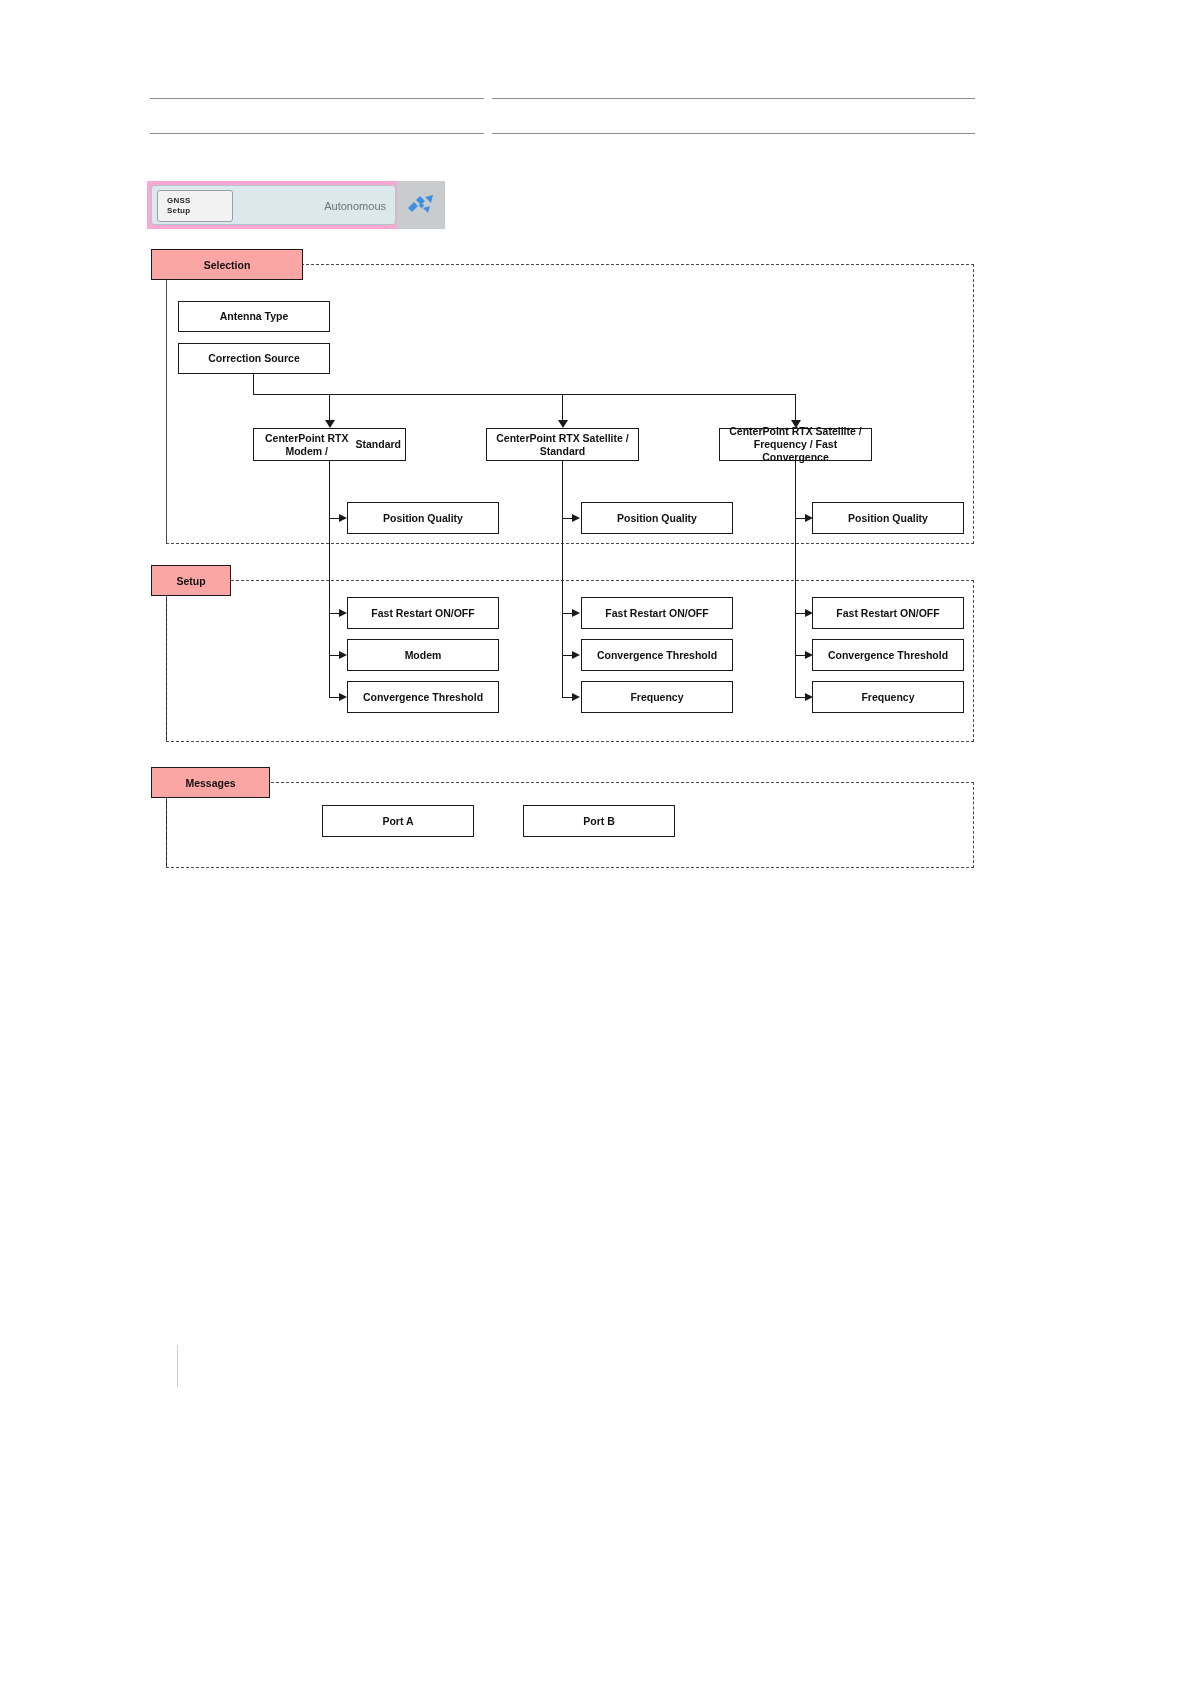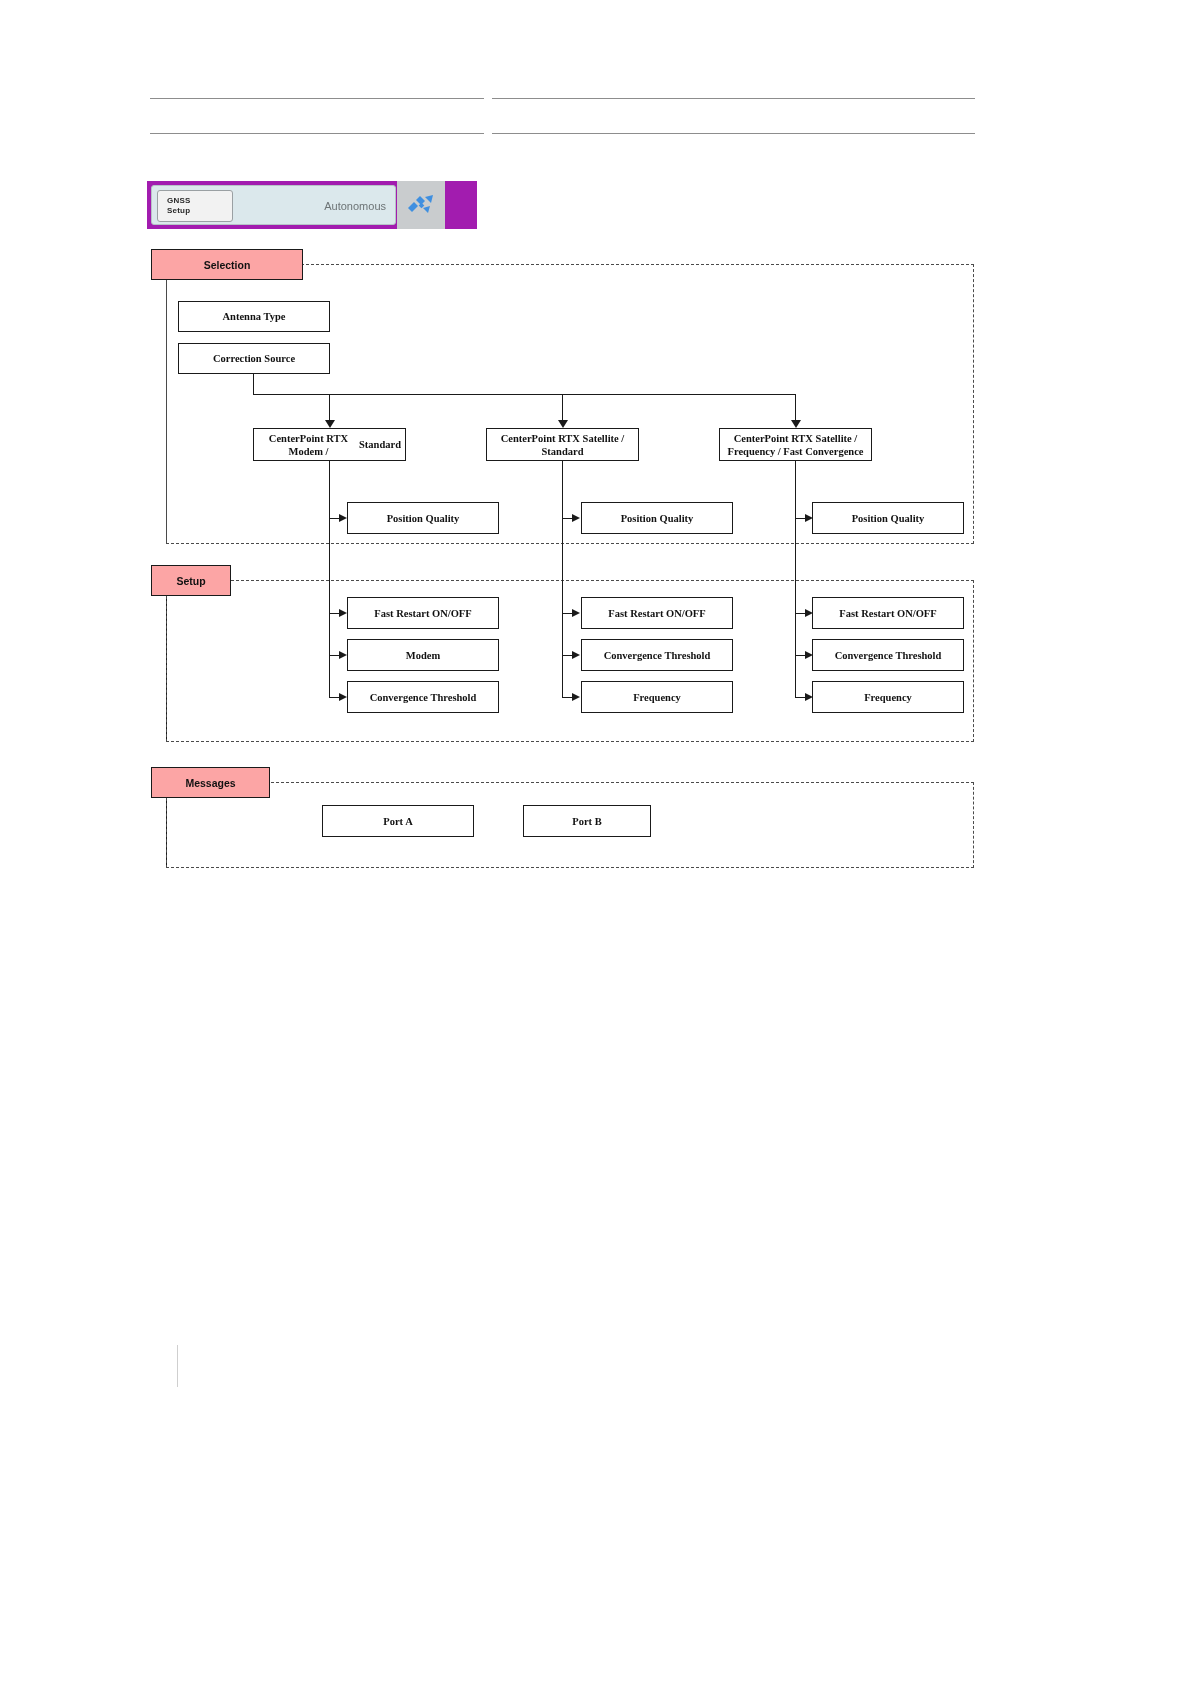--- a/index.html
+++ b/index.html
@@ -3,22 +3,22 @@
 <meta charset="utf-8">
 <style>
   html,body{margin:0;padding:0;background:#9a9a9a;}
   body{font-family:"Liberation Sans", sans-serif;}
   .page{position:relative;width:1190px;height:1683px;background:#ffffff;overflow:hidden;}
 
   
   .hrule{position:absolute;height:0;border-top:1px solid #8d8d8d;}
 
   
-  .gnss-bar{position:absolute;left:147px;top:181px;width:330px;height:48px;
-            background:#a21caf;box-sizing:border-box;}
+  .gnss-bar{position:absolute;left:147px;top:181px;width:298px;height:48px;
+            background:#f9a8d4;box-sizing:border-box;}
   .gnss-inner{position:absolute;left:4px;top:4px;width:245px;height:40px;
               background:#dbe8ec;border:1px solid #b6c3c7;border-radius:3px;box-sizing:border-box;}
   .gnss-btn{position:absolute;left:5px;top:4px;width:76px;height:32px;
             background:#f2f2f2;border:1px solid #9aa0a3;border-radius:3px;box-sizing:border-box;
             display:flex;flex-direction:column;justify-content:center;padding-left:9px;}
   .gnss-btn span{font-size:8px;font-weight:bold;color:#2a2a2a;line-height:10px;letter-spacing:.2px;}
   .gnss-status{position:absolute;right:9px;top:14px;font-size:11px;color:#6d7476;}
   .gnss-tile{position:absolute;left:250px;top:0;width:48px;height:48px;background:#c9ccce;
              display:flex;align-items:center;justify-content:center;}
   .sat-icon{width:30px;height:24px;display:block;}
@@ -27,21 +27,21 @@
   .diagram{position:absolute;left:0;top:0;width:1190px;height:1683px;}
 
   .dashed-sec{position:absolute;border:1px dashed #4a4a4a;box-sizing:border-box;background:transparent;}
 
   .sec-label{position:absolute;background:#fca5a5;border:1px solid #1a1a1a;box-sizing:border-box;
              display:flex;align-items:center;justify-content:center;
              font-size:10.5px;font-weight:bold;color:#111;z-index:6;}
 
   .node{position:absolute;background:#ffffff;border:1px solid #1a1a1a;box-sizing:border-box;
         display:flex;align-items:center;justify-content:center;text-align:center;
-        font-size:10.5px;font-weight:bold;color:#111;line-height:13px;padding:0 4px;z-index:5;font-family:Liberation Serif, serif;}
+        font-size:10.5px;font-weight:bold;color:#111;line-height:13px;padding:0 4px;z-index:5;}
 
   .ln{position:absolute;background:#1a1a1a;z-index:2;}
   .ln.v{width:1px;}
   .ln.h{height:1px;}
 
   .arrow-d{position:absolute;width:0;height:0;z-index:3;
            border-left:5px solid transparent;border-right:5px solid transparent;
            border-top:8px solid #1a1a1a;}
   .arrow-r{position:absolute;width:0;height:0;z-index:3;
            border-top:4.5px solid transparent;border-bottom:4.5px solid transparent;
@@ -170,20 +170,20 @@
     <div class="ln h" style="left:795px;top:697px;width:12px;"></div>
     <div class="arrow-r" style="left:805px;top:692.5px;"></div>
     <div class="node" style="left:812px;top:681px;width:152px;height:32px;">Frequency</div>
 
     <div class="ln v" style="left:166px;top:596px;height:146px;width:0;border-left:1px dashed #4a4a4a;"></div>
 
     <div class="dashed-sec" style="left:166px;top:782px;width:808px;height:86px;"></div>
     <div class="sec-label" style="left:151px;top:767px;width:119px;height:31px;">Messages</div>
 
     <div class="node" style="left:322px;top:805px;width:152px;height:32px;">Port A</div>
-    <div class="node" style="left:523px;top:805px;width:128px;height:32px;">Port B</div>
+    <div class="node" style="left:523px;top:805px;width:152px;height:32px;">Port B</div>
 
     <div class="ln v" style="left:166px;top:798px;height:70px;width:0;border-left:1px dashed #4a4a4a;"></div>
 
   </div>
 
   <div class="artifact"></div>
 </div>
 
 </body></html>

